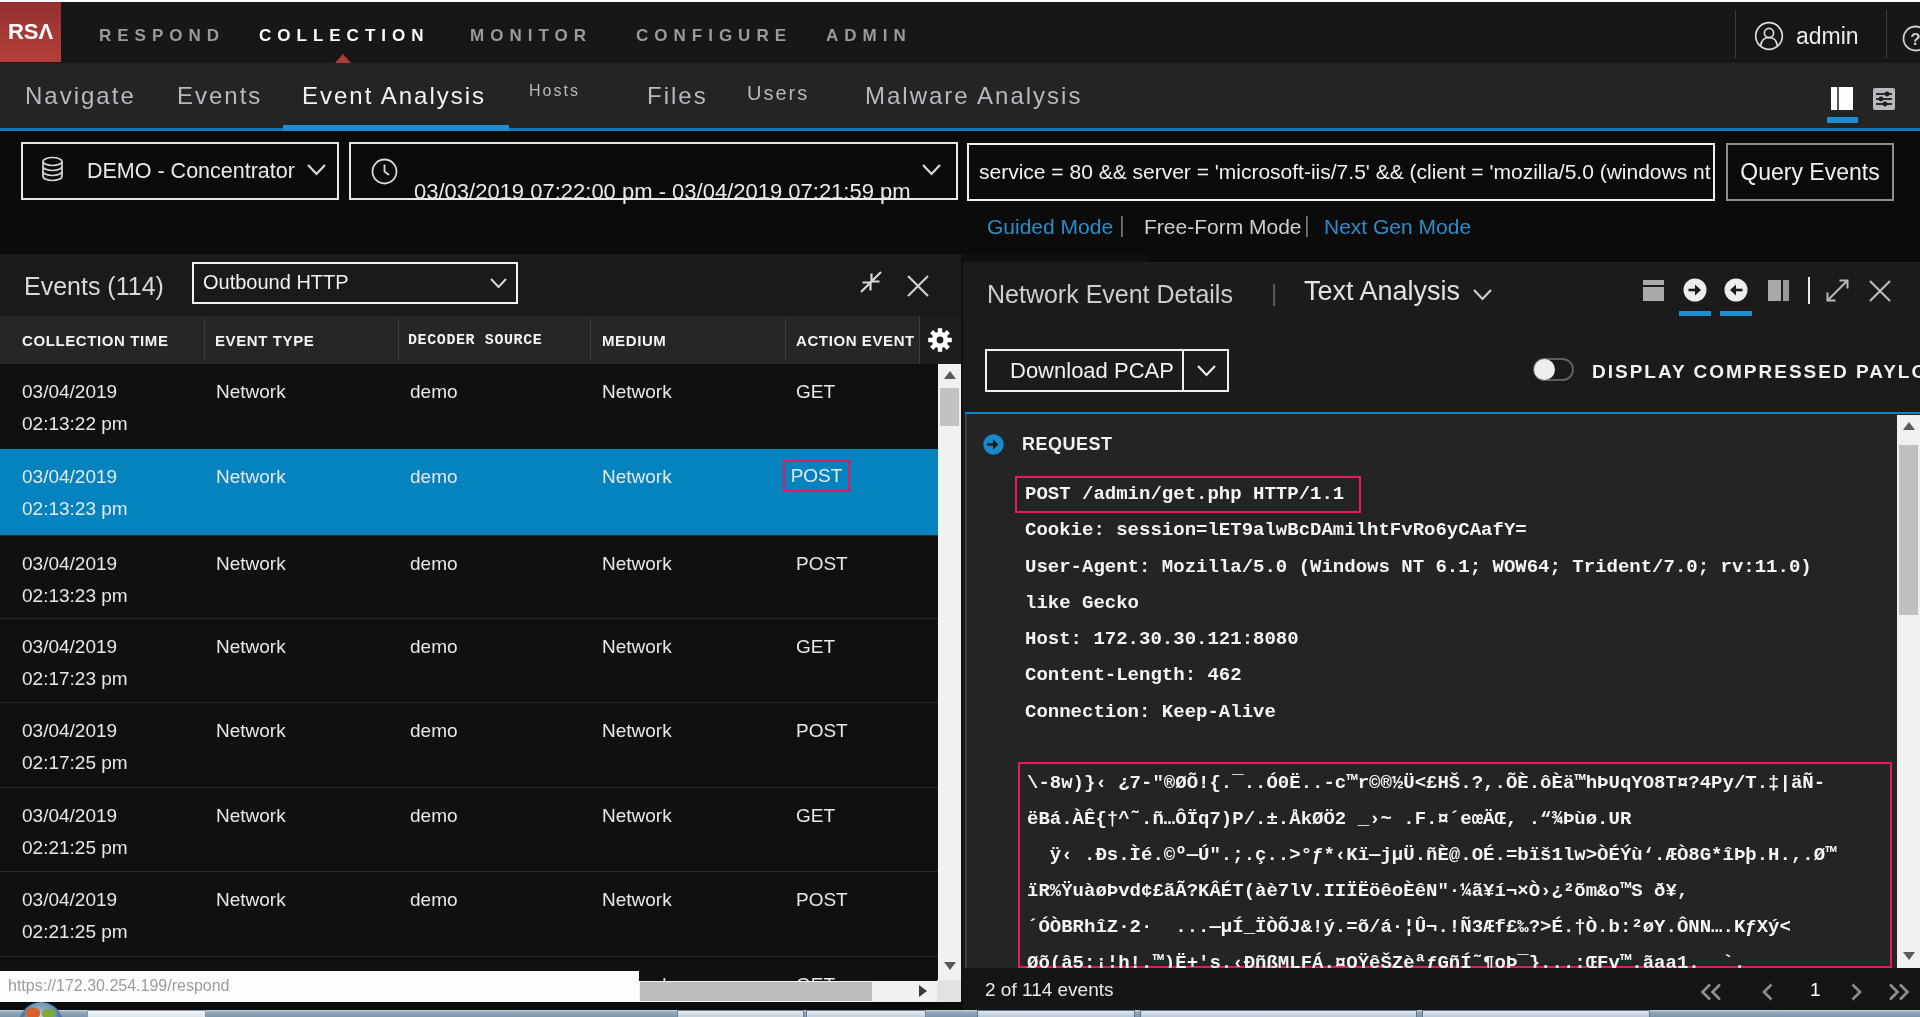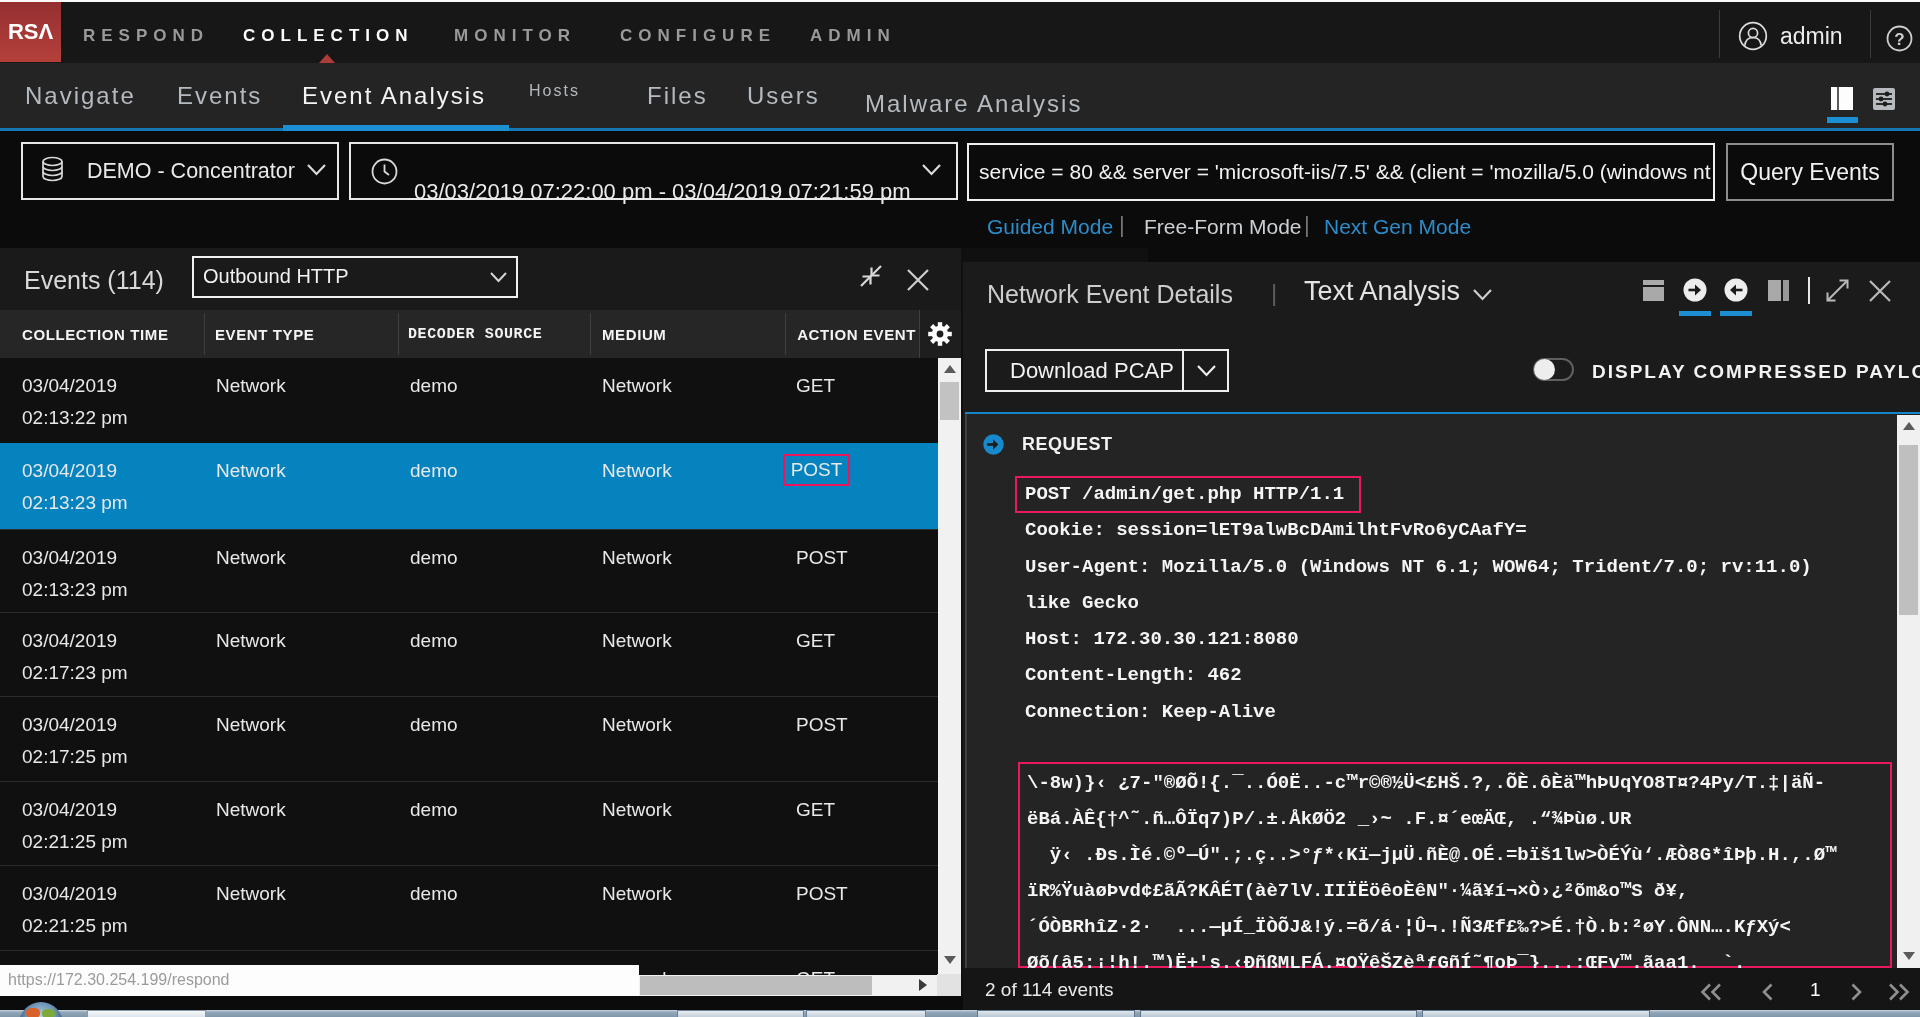--- a/index.html
+++ b/index.html
@@ -10,21 +10,21 @@
   .mono { font-family:"Liberation Mono", monospace; }
 </style>
 </head>
 <body>
 <div id="page">
 
   <div class="abs" style="left:0;top:0;width:1920px;height:2px;background:#fbfbfb;"></div>
 
   <div class="abs" style="left:0;top:2px;width:1920px;height:61px;background:#171717;"></div>
   <div class="abs" style="left:0;top:2px;width:61px;height:60px;background:linear-gradient(180deg,#943031,#b5403a);color:#fff;font-weight:bold;font-size:22px;letter-spacing:0;display:flex;align-items:center;justify-content:center;">RSΛ</div>
-  <div class="abs" id="topmenu" style="left:0;top:2px;width:1828px;height:61px;">
+  <div class="abs" id="topmenu" style="left:16px;top:2px;width:1828px;height:61px;">
     <div class="abs" style="left:83px;top:24px;font-size:17px;font-weight:bold;letter-spacing:6px;color:#9a9a9a;">RESPOND</div>
     <div class="abs" style="left:243px;top:24px;font-size:17px;font-weight:bold;letter-spacing:6px;color:#fdfdfd;">COLLECTION</div>
     <div class="abs" style="left:454px;top:24px;font-size:17px;font-weight:bold;letter-spacing:6px;color:#9a9a9a;">MONITOR</div>
     <div class="abs" style="left:620px;top:24px;font-size:17px;font-weight:bold;letter-spacing:6px;color:#9a9a9a;">CONFIGURE</div>
     <div class="abs" style="left:810px;top:24px;font-size:17px;font-weight:bold;letter-spacing:6px;color:#9a9a9a;">ADMIN</div>
     <div class="abs" style="left:319px;top:52px;width:0;height:0;border-left:8px solid transparent;border-right:8px solid transparent;border-bottom:9px solid #ab3c39;"></div>
     <div class="abs" style="left:1719px;top:8px;width:1px;height:48px;background:#3c3c3c;"></div>
     <div class="abs" style="left:1738px;top:19px;">
       <svg width="30" height="30" viewBox="0 0 30 30">
         <circle cx="15" cy="15" r="13.3" fill="none" stroke="#dcdcdc" stroke-width="1.7"></circle>
@@ -42,22 +42,22 @@
     </div>
   </div>
 
   <div class="abs" style="left:0;top:63px;width:1920px;height:68px;background:#242424;"></div>
   <div class="abs" id="nav2" style="left:0;top:63px;width:1920px;height:65px;">
     <div class="abs" style="left:25px;top:19px;font-size:24px;letter-spacing:2px;color:#b4bac0;">Navigate</div>
     <div class="abs" style="left:177px;top:19px;font-size:24px;letter-spacing:2px;color:#b4bac0;">Events</div>
     <div class="abs" style="left:302px;top:19px;font-size:24px;letter-spacing:2px;color:#f2f4f5;">Event Analysis</div>
     <div class="abs" style="left:529px;top:19px;font-size:16px;letter-spacing:2px;color:#b4bac0;">Hosts</div>
     <div class="abs" style="left:647px;top:19px;font-size:24px;letter-spacing:2px;color:#b4bac0;">Files</div>
-    <div class="abs" style="left:747px;top:19px;font-size:24px;letter-spacing:2px;color:#b4bac0;">Users</div>
-    <div class="abs" style="left:865px;top:19px;font-size:24px;letter-spacing:2px;color:#b4bac0;margin-top:8px;">Malware Analysis</div>
+    <div class="abs" style="left:747px;top:19px;font-size:20px;letter-spacing:2px;color:#b4bac0;">Users</div>
+    <div class="abs" style="left:865px;top:19px;font-size:24px;letter-spacing:2px;color:#b4bac0;">Malware Analysis</div>
     <div class="abs" style="left:1831px;top:24px;width:22px;height:23px;background:#fdfdfd;"></div>
     <div class="abs" style="left:1837px;top:24px;width:2px;height:23px;background:#5a5a5a;"></div>
     <div class="abs" style="left:1827px;top:54px;width:31px;height:6px;background:#1b8fd1;"></div>
     <div class="abs" style="left:1873px;top:25px;width:22px;height:22px;background:#b6babe;border-radius:2px;">
       <svg width="22" height="22" viewBox="0 0 22 22">
         <line x1="3" y1="6" x2="19" y2="6" stroke="#2c2c2c" stroke-width="2"></line>
         <line x1="3" y1="11" x2="19" y2="11" stroke="#2c2c2c" stroke-width="2"></line>
         <line x1="3" y1="16" x2="19" y2="16" stroke="#2c2c2c" stroke-width="2"></line>
         <circle cx="14" cy="6" r="2.4" fill="#1c1c1c"></circle>
         <circle cx="8" cy="11" r="2.4" fill="#1c1c1c"></circle>
@@ -101,21 +101,21 @@
 
     <div class="abs" style="left:1726px;top:12px;width:168px;height:58px;border:2px solid #8d8d8d;display:flex;align-items:center;justify-content:center;font-size:23px;color:#f2f2f2;">Query Events</div>
 
     <div class="abs" style="left:987px;top:84px;font-size:21px;color:#2c8dcb;">Guided Mode</div>
     <div class="abs" style="left:1119px;top:81px;font-size:22px;color:#767676;">|</div>
     <div class="abs" style="left:1144px;top:84px;font-size:21px;color:#ccd0d3;">Free-Form Mode</div>
     <div class="abs" style="left:1304px;top:81px;font-size:22px;color:#767676;">|</div>
     <div class="abs" style="left:1324px;top:84px;font-size:21px;color:#2c8dcb;">Next Gen Mode</div>
   </div>
 
-  <div class="abs" id="leftpanel" style="left:0;top:248px;width:1148px;height:748px;background:#101010;overflow:hidden;text-align:right;">
+  <div class="abs" id="leftpanel" style="left:0;top:254px;width:1148px;height:748px;background:#101010;overflow:hidden;">
 
     <div class="abs" style="left:0;top:0;width:961px;height:62px;background:#1a1a1a;"></div>
     <div class="abs" style="left:24px;top:18px;font-size:25px;color:#d9d9d9;">Events (114)</div>
     <div class="abs" style="left:192px;top:8px;width:326px;height:42px;border:2px solid #f2f2f2;"></div>
     <div class="abs" style="left:203px;top:17px;font-size:20px;color:#f2f2f2;">Outbound HTTP</div>
     <svg class="abs" style="left:489px;top:23px;" width="19" height="13" viewBox="0 0 19 13">
         <path d="M2 2 L9.5 10 L17 2" fill="none" stroke="#d5d5d5" stroke-width="2"></path>
       </svg>
     <svg class="abs" style="left:860px;top:17px;" width="22" height="22" viewBox="0 0 22 22">
       <path d="M21 1 L1 21" stroke="#d9d9d9" stroke-width="2.2" fill="none"></path>

